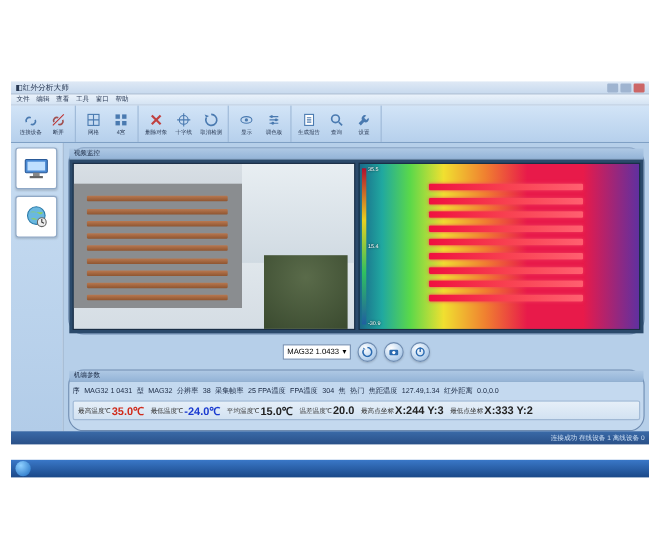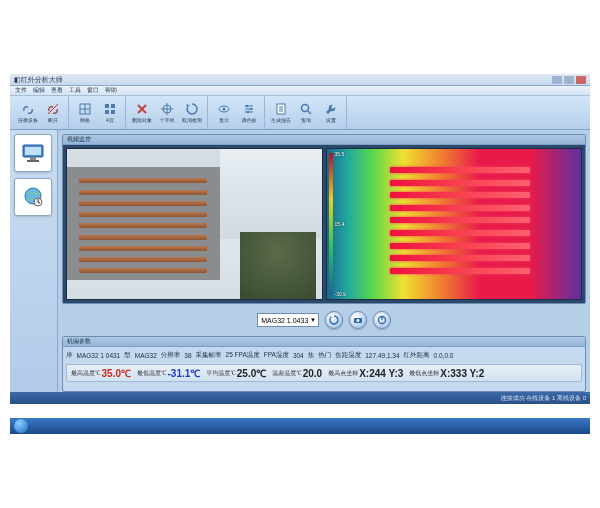--- a/index.html
+++ b/index.html
@@ -12,21 +12,21 @@
   .menubar{height:10px;background:linear-gradient(#eaf2fb,#d4e3f3);border-bottom:1px solid #a8bdd8;display:flex;gap:6px;padding:0 5px;font-size:6px;color:#2a3a55;align-items:center}
   .toolbar{height:34px;background:linear-gradient(#d2e4f7,#b6d0ec);border-bottom:1px solid #7fa0c5;display:flex;align-items:center;padding:0 3px;gap:1px}
   .tool-group{display:flex;gap:1px;padding:0 3px;border-right:1px solid #9cb7d6;height:100%;align-items:center}
   .tool-btn{display:flex;flex-direction:column;align-items:center;justify-content:center;min-width:24px;height:30px;padding:1px 2px;cursor:pointer;border-radius:2px}
   .tool-icon{width:14px;height:14px;display:flex;align-items:center;justify-content:center}
   .tool-label{font-size:5px;color:#2a3a55;margin-top:1px;white-space:nowrap}
   .workspace{display:flex;height:calc(100% - 56px - 12px)}
   .sidebar{width:48px;background:linear-gradient(#c8ddf2,#b2cce8);border-right:1px solid #8fa8c6;padding:4px;display:flex;flex-direction:column;gap:6px}
   .side-tile{width:38px;height:38px;background:#fff;border:1px solid #8fa8c6;border-radius:3px;display:flex;align-items:center;justify-content:center;cursor:pointer;box-shadow:0 1px 2px rgba(0,0,0,.15)}
   .main{flex:1;background:#b6cfe9;padding:4px;display:flex;flex-direction:column;gap:4px;overflow:hidden}
-  .panel{border:1px solid #6e8bb0;background:#c4d9ef;border-radius:2px}
+  .panel{border:1px solid #6e8bb0;background:#c4d9ef;border-radius:14px}
   .panel-title{background:linear-gradient(#aec8e4,#95b5d8);height:10px;font-size:6px;color:#1b2a44;padding:0 4px;display:flex;align-items:center;border-bottom:1px solid #7fa0c5}
   .video-panel{flex:0 0 170px}
   .video-body{height:158px;padding:3px;display:flex;gap:3px;background:#2b4a6b}
   .vid{flex:1;border:1px solid #1a2d44;position:relative;overflow:hidden}
   .vid.visible{background:linear-gradient(#d8dfe5 0%,#c8d0d8 35%,#e6ecf0 36%,#d5dde4 100%)}
   .building{position:absolute;left:0;top:18px;width:60%;height:75%;background:#8a8d90}
   .louver{position:absolute;left:8%;width:84%;height:5px;background:linear-gradient(#b87850,#8f5530);border-radius:1px}
   .sky{position:absolute;right:0;top:0;width:40%;height:60%;background:linear-gradient(#e8eef2,#d0dae2)}
   .tree{position:absolute;right:2%;bottom:0;width:30%;height:45%;background:radial-gradient(circle at 50% 30%,#5a6b4a,#3a4a2f)}
   .vid.thermal{background:#1a4a6a}
@@ -314,25 +314,25 @@
             <span>红外距离</span>
               <span>0.0,0.0</span>
           </div>
           <div class="info-line2" id="temps">
               <div class="temp-box">
                 <span class="temp-label">最高温度℃</span>
                 <span class="temp-val" style="color:#d02a1a">35.0℃</span>
               </div>
               <div class="temp-box">
                 <span class="temp-label">最低温度℃</span>
-                <span class="temp-val" style="color:#1a3ad0">-31.1℃</span>
+                <span class="temp-val" style="color:#1a3ad0">-24.0℃</span>
               </div>
               <div class="temp-box">
                 <span class="temp-label">平均温度℃</span>
-                <span class="temp-val" style="color:#222">25.0℃</span>
+                <span class="temp-val" style="color:#222">15.0℃</span>
               </div>
               <div class="temp-box">
                 <span class="temp-label">温差温度℃</span>
                 <span class="temp-val" style="color:#222">20.0</span>
               </div>
               <div class="temp-box">
                 <span class="temp-label">最高点坐标</span>
                 <span class="temp-val" style="color:#222">X:244 Y:3</span>
               </div>
               <div class="temp-box">

